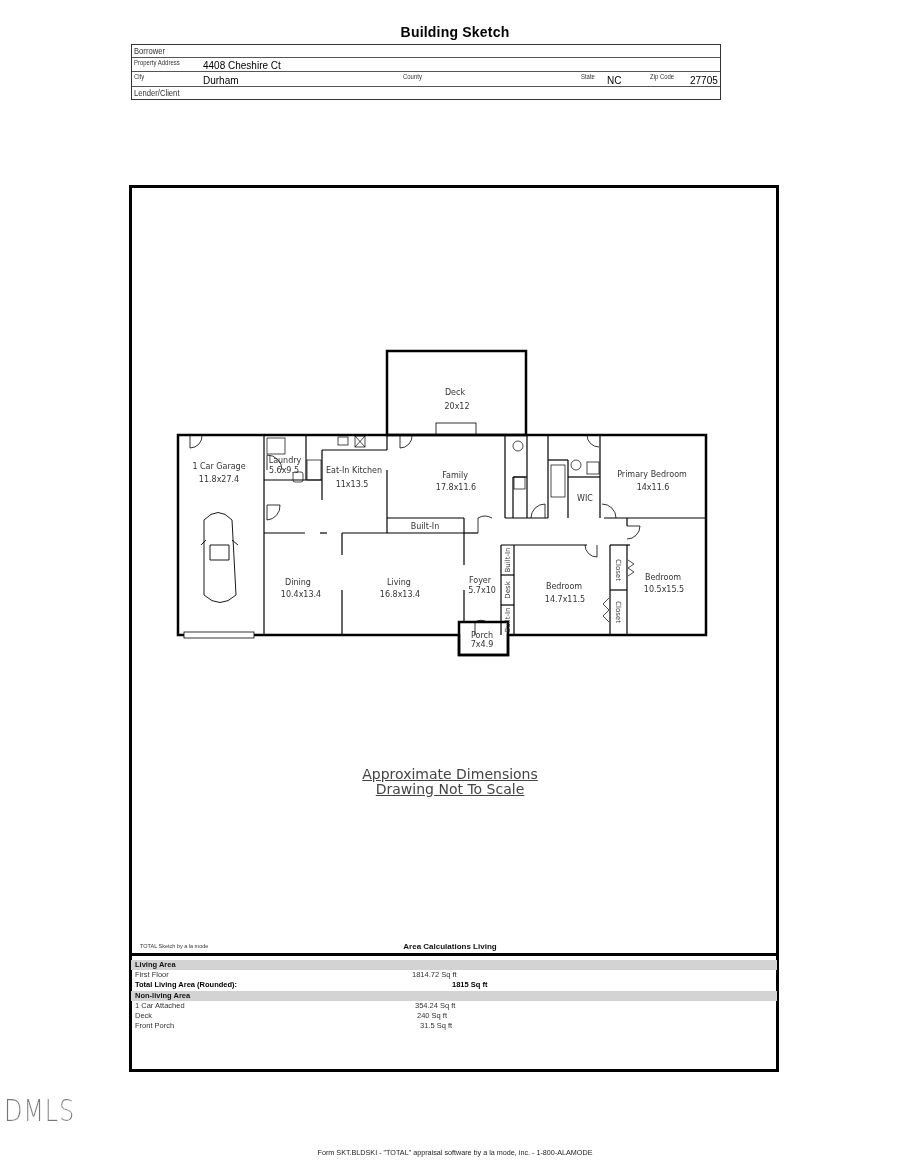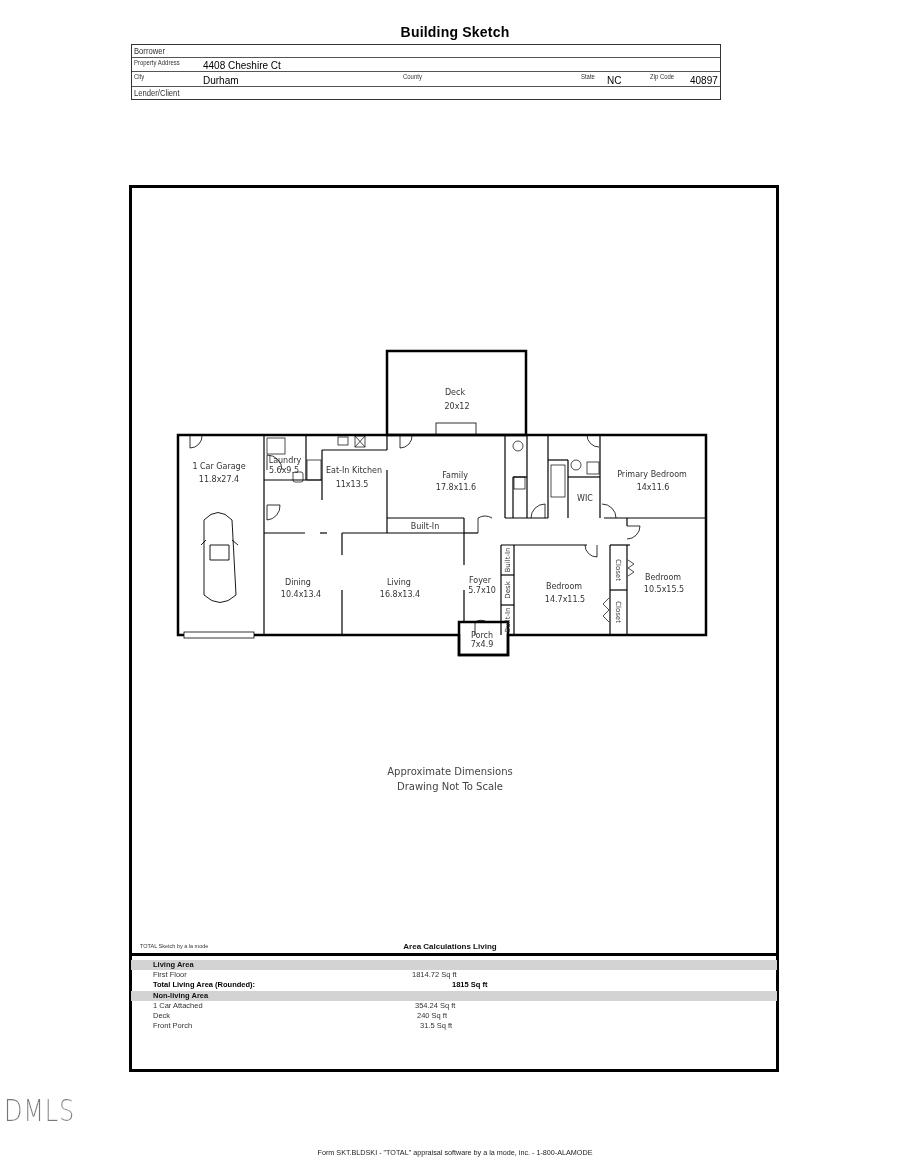--- a/index.html
+++ b/index.html
@@ -6,27 +6,27 @@
   body { width:900px; height:1165px; position:relative; overflow:hidden; font-family:"Liberation Sans", sans-serif; color:#000; }
   .title { position:absolute; left:0; width:910px; top:24px; text-align:center; font-weight:bold; font-size:14px; letter-spacing:0.2px; font-family:"Liberation Sans", sans-serif; }
   .hdr { position:absolute; left:131px; top:44px; width:590px; height:56px; border:1px solid #333; box-sizing:border-box; }
   .hrow { position:absolute; left:0; right:0; border-bottom:1px solid #555; box-sizing:border-box; }
   .hrow.last { border-bottom:none; }
   .lbl { position:absolute; font-size:7px; color:#333; font-family:"Liberation Sans", sans-serif; transform:scaleX(0.85); transform-origin:left center; }
   .lbl.big { font-size:9px; }
   .val { position:absolute; font-size:10px; color:#000; font-family:"Liberation Sans", sans-serif; }
   .frame { position:absolute; left:129px; top:185px; width:650px; height:887px; border:3px solid #000; box-sizing:border-box; }
   .plan { position:absolute; left:0; top:0; }
-  .note { position:absolute; left:0; width:900px; text-align:center; font-size:10px; color:#444; font-family:"DejaVu Sans", sans-serif; }
+  .note { position:absolute; left:0; width:900px; text-align:center; font-size:14px; color:#444; font-family:"DejaVu Sans", sans-serif;text-decoration:underline; }
   .credit { position:absolute; left:140px; top:943px; font-size:5.5px; color:#333; font-family:"Liberation Sans", sans-serif; }
   .area-title { position:absolute; left:0; width:900px; top:942px; text-align:center; font-size:8px; font-weight:bold; color:#111; font-family:"Liberation Sans", sans-serif; }
   .summary { position:absolute; left:131px; top:953px; width:646px; height:116px; border-top:3px solid #000; box-sizing:border-box; }
   .srow { position:absolute; left:0; right:0; height:10px; font-size:7.5px; line-height:10px; font-family:"Liberation Sans", sans-serif; }
   .srow.section { background:#d3d3d3; font-weight:bold; color:#111; }
-  .srow .k { position:absolute; left:22px; color:#333; }
+  .srow .k { position:absolute; left:4px; color:#333; }
   .srow .v { position:absolute; color:#333; }
   .srow.bold .k, .srow.bold .v { font-weight:bold; color:#000; }
   .srow.section .k { color:#111; }
   .dmls { position:absolute; left:4px; top:1093px; font-size:30px; font-weight:100; color:#777; letter-spacing:1px; font-family:"DejaVu Sans", sans-serif; -webkit-text-stroke:0.2px #fff; transform:scaleX(0.8); transform-origin:left top; }
   .footer { position:absolute; left:0; width:910px; top:1148px; text-align:center; font-size:8px; color:#222; font-family:"Liberation Sans", sans-serif; transform:scaleX(0.9); }
   svg text { font-family:"DejaVu Sans", sans-serif; fill:#333; }
 </style>
 </head>
 <body>
 
@@ -40,21 +40,21 @@
     <span class="lbl" style="left:2px;top:1px;">Property Address</span>
     <span class="val" style="left:71px;top:2px;">4408 Cheshire Ct</span>
   </div>
   <div class="hrow" style="top:27px;height:15px;">
     <span class="lbl" style="left:2px;top:1px;">City</span>
     <span class="val" style="left:71px;top:3px;">Durham</span>
     <span class="lbl" style="left:271px;top:1px;">County</span>
     <span class="lbl" style="left:449px;top:1px;">State</span>
     <span class="val" style="left:475px;top:3px;">NC</span>
     <span class="lbl" style="left:518px;top:1px;">Zip Code</span>
-    <span class="val" style="left:558px;top:3px;">40897</span>
+    <span class="val" style="left:558px;top:3px;">27705</span>
   </div>
   <div class="hrow last" style="top:42px;height:13px;">
     <span class="lbl big" style="left:2px;top:1px;">Lender/Client</span>
   </div>
 </div>
 
 <div class="frame"></div>
 
 <svg class="plan" width="900" height="1165">
   <g fill="none" stroke="#000">

